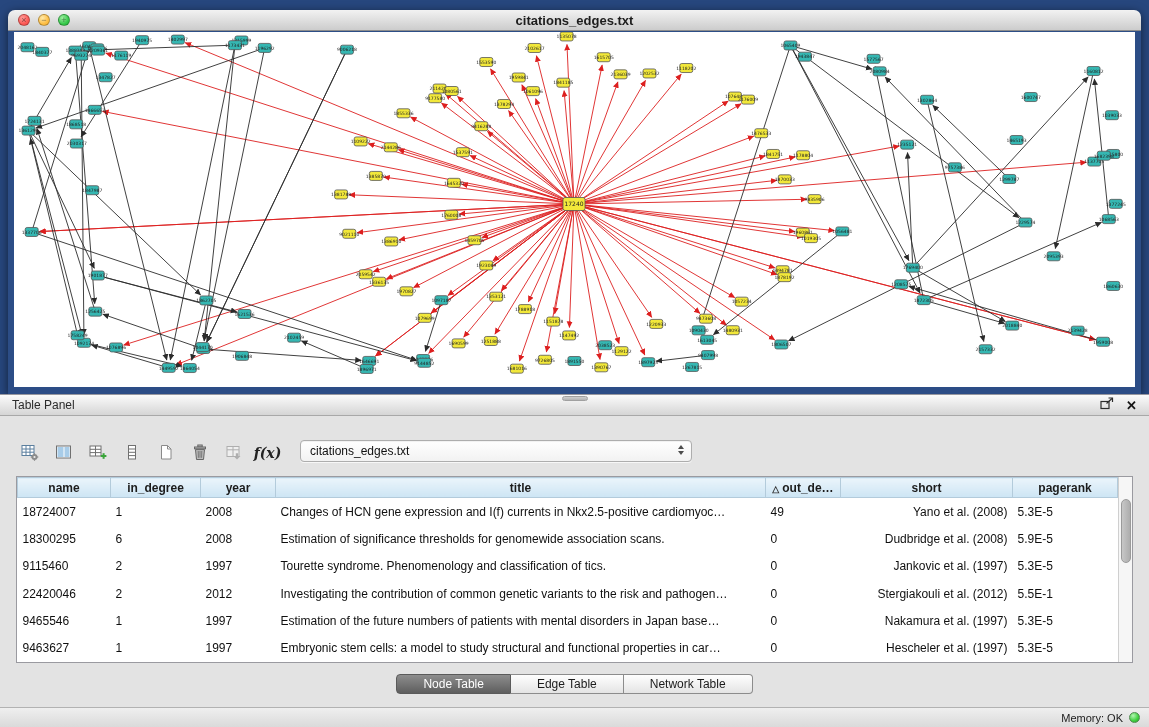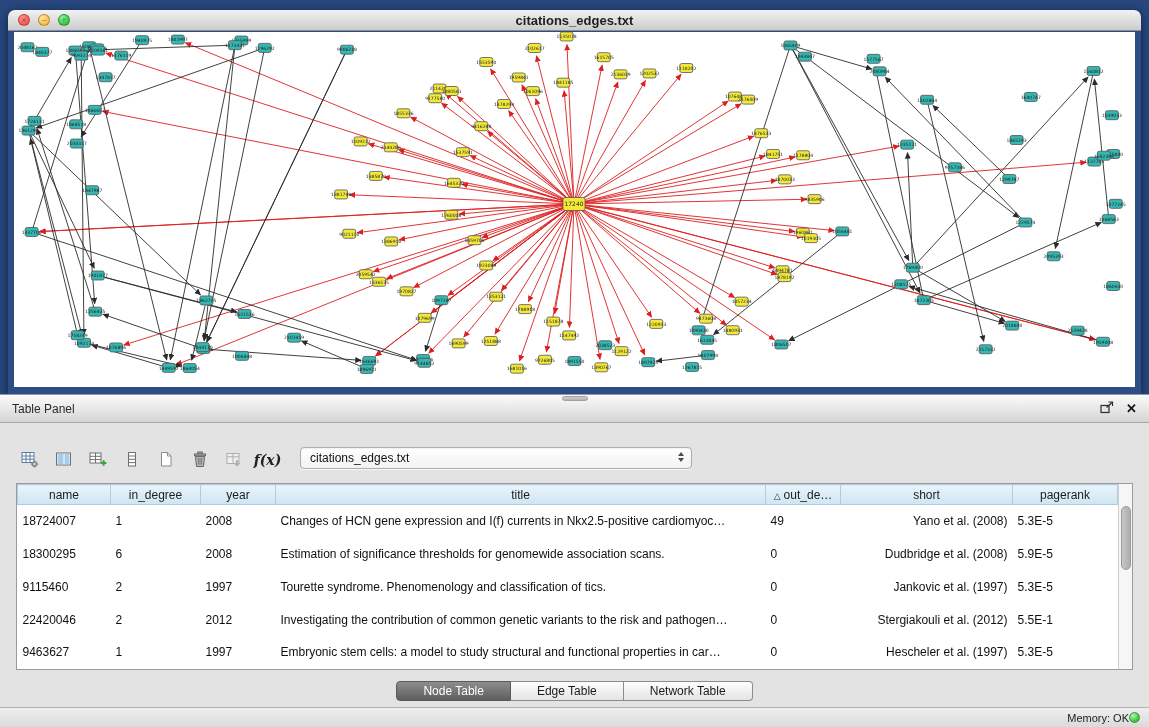--- a/index.html
+++ b/index.html
@@ -14,52 +14,52 @@
   .light{width:12px;height:12px;border-radius:50%;border:1px solid rgba(0,0,0,.28);display:flex;align-items:center;justify-content:center}
   .light i{font-style:normal;font-size:9px;line-height:1;color:rgba(0,0,0,.45);transform:translateY(-0.5px)}
   .light.red{background:radial-gradient(circle at 35% 30%,#ff9a96,#fc5753 65%)}
   .light.yellow{background:radial-gradient(circle at 35% 30%,#ffe9a8,#fdbc40 65%)}
   .light.green{background:radial-gradient(circle at 35% 30%,#9ef0a0,#33c748 65%)}
   .win-title{position:absolute;left:0;right:0;text-align:center;font-size:13px;font-weight:bold;color:#1d1d1d}
   .canvas-wrap{position:absolute;left:6px;right:6px;top:22px;bottom:7px;background:#ffffff;overflow:hidden}
 
   
   .table-panel{position:absolute;top:394px;left:0;width:1149px;height:313px;background:#e3e3e3;border-top:1px solid #97979f}
-  .panel-header{height:28px;background:linear-gradient(#fbfbfb,#d5d5d5);border-bottom:1px solid #a8a8a8;display:flex;align-items:center;padding:0 12px;position:relative}
+  .panel-header{height:21px;background:linear-gradient(#fbfbfb,#d5d5d5);border-bottom:1px solid #a8a8a8;display:flex;align-items:center;padding:0 12px;position:relative}
   .grip{position:absolute;left:50%;top:1px;transform:translateX(-50%);width:26px;height:5px;border-radius:3px;background:linear-gradient(#cfcfcf,#b3b3b3);border:1px solid #a0a0a0}
   .panel-title{font-size:12px;color:#2b2b2b}
   .panel-actions{margin-left:auto;display:flex;gap:12px;align-items:center}
   .close-ic{font-size:13px;font-weight:bold;color:#141414;line-height:1}
   .toolbar{margin:24px 16px 0;display:flex;align-items:flex-start;gap:7px;height:28px}
   .tbtn{width:27px;height:25px;display:flex;align-items:center;justify-content:center;border-radius:3px}
   .tbtn.disabled{opacity:.45}
   .fx-label{font-family:"DejaVu Serif",serif;font-style:italic;font-weight:bold;font-size:14px;color:#222}
   .combo{margin-left:12px;width:392px;height:22px;background:linear-gradient(#ffffff,#f2f2f2);border:1px solid #adadad;border-radius:4px;display:flex;align-items:center;font-size:12px;color:#111;padding:0 24px 0 9px;position:relative;box-shadow:0 1px 0 rgba(255,255,255,.7), inset 0 1px 1px rgba(0,0,0,.06)}
   .combo-arrows{position:absolute;right:7px;top:4px;display:flex;flex-direction:column;gap:2px}
   .combo-arrows .up{width:0;height:0;border-left:3.5px solid transparent;border-right:3.5px solid transparent;border-bottom:4.5px solid #4c4c4c}
   .combo-arrows .down{width:0;height:0;border-left:3.5px solid transparent;border-right:3.5px solid transparent;border-top:4.5px solid #4c4c4c}
 
   .table-wrap{margin:8px 16px 0;background:#fff;border:1px solid #9a9aa0;display:flex;height:187px;overflow:hidden}
   table{border-collapse:collapse;table-layout:fixed;width:1100px;font-size:12px}
   col.c0{width:93px}col.c1{width:90px}col.c2{width:75px}col.c3{width:490px}col.c4{width:75px}col.c5{width:172px}col.c6{width:105px}
-  thead th{background:linear-gradient(#eaf4fb,#cde5f4);border:1px solid #b3cbdb;height:20px;font-weight:normal;font-size:12px;color:#1c1c1c;text-align:center;white-space:nowrap;overflow:hidden;padding:0 3px}
+  thead th{background:linear-gradient(#eaf4fb,#cde5f4);border:1px solid #b3cbdb;height:20px;font-weight:bold;font-size:12px;color:#1c1c1c;text-align:center;white-space:nowrap;overflow:hidden;padding:0 3px}
   .sort-ic{font-size:9px;margin-right:3px;color:#333}
   tbody td{height:16.5px;line-height:16.5px;padding:0 5px;white-space:nowrap;overflow:hidden;color:#101010;font-size:12px}
   tbody td.center{text-align:right}
   .vscroll{width:15px;background:#f6f6f6;border-left:1px solid #cfcfcf;position:relative}
   .vthumb{position:absolute;top:22px;left:2px;width:10px;height:64px;background:linear-gradient(90deg,#c7c7c7,#adadad);border:1px solid #9a9a9a;border-radius:6px}
 
   .tabs{display:flex;justify-content:center;margin-top:11px}
   .tab{height:20px;padding:0 26px;font-size:12px;display:flex;align-items:center;border:1px solid #8c8c8c;background:linear-gradient(#fefefe,#e4e4e4);color:#1b1b1b}
   .tab.selected{background:linear-gradient(#8d8d8d,#5e5e5e);color:#fff;border-color:#5a5a5a}
   .tab:first-child{border-radius:4px 0 0 4px}
   .tab:last-child{border-radius:0 4px 4px 0}
   .tab + .tab{border-left:none}
 
-  .status-bar{position:absolute;bottom:0;left:0;width:1149px;height:20px;background:linear-gradient(#efefef,#dadada);border-top:1px solid #b2b2b2;display:flex;align-items:center;justify-content:flex-end;padding:0 9px;}
+  .status-bar{position:absolute;bottom:0;left:0;width:1149px;height:20px;background:linear-gradient(#efefef,#dadada);border-top:1px solid #b2b2b2;display:flex;align-items:center;justify-content:flex-end;padding:0 9px;gap:6px}
   .mem-label{font-size:11px;color:#222}
   .mem-dot{width:11px;height:11px;border-radius:50%;background:radial-gradient(circle at 35% 30%,#b2f5b2,#3ecf3e 60%,#27992e);border:1px solid #4f8a4f}
 </style>
 </head>
 <body>
 
 <div class="desktop">
   <div class="net-window">
     <div class="titlebar">
       <div class="traffic">
@@ -628,20 +628,29 @@
           <tr>
             <td>22420046</td>
             <td>2</td>
             <td>2012</td>
             <td>Investigating the contribution of common genetic variants to the risk and pathogen…</td>
             <td>0</td>
             <td class="center">Stergiakouli et al. (2012)</td>
             <td>5.5E-1</td>
           </tr>
           <tr>
+            <td>9465546</td>
+            <td>1</td>
+            <td>1997</td>
+            <td>Estimation of the future numbers of patients with mental disorders in Japan base…</td>
+            <td>0</td>
+            <td class="center">Nakamura et al. (1997)</td>
+            <td>5.3E-5</td>
+          </tr>
+          <tr>
             <td>9463627</td>
             <td>1</td>
             <td>1997</td>
             <td>Embryonic stem cells: a model to study structural and functional properties in car…</td>
             <td>0</td>
             <td class="center">Hescheler et al. (1997)</td>
             <td>5.3E-5</td>
           </tr>
         </tbody>
     </table>

